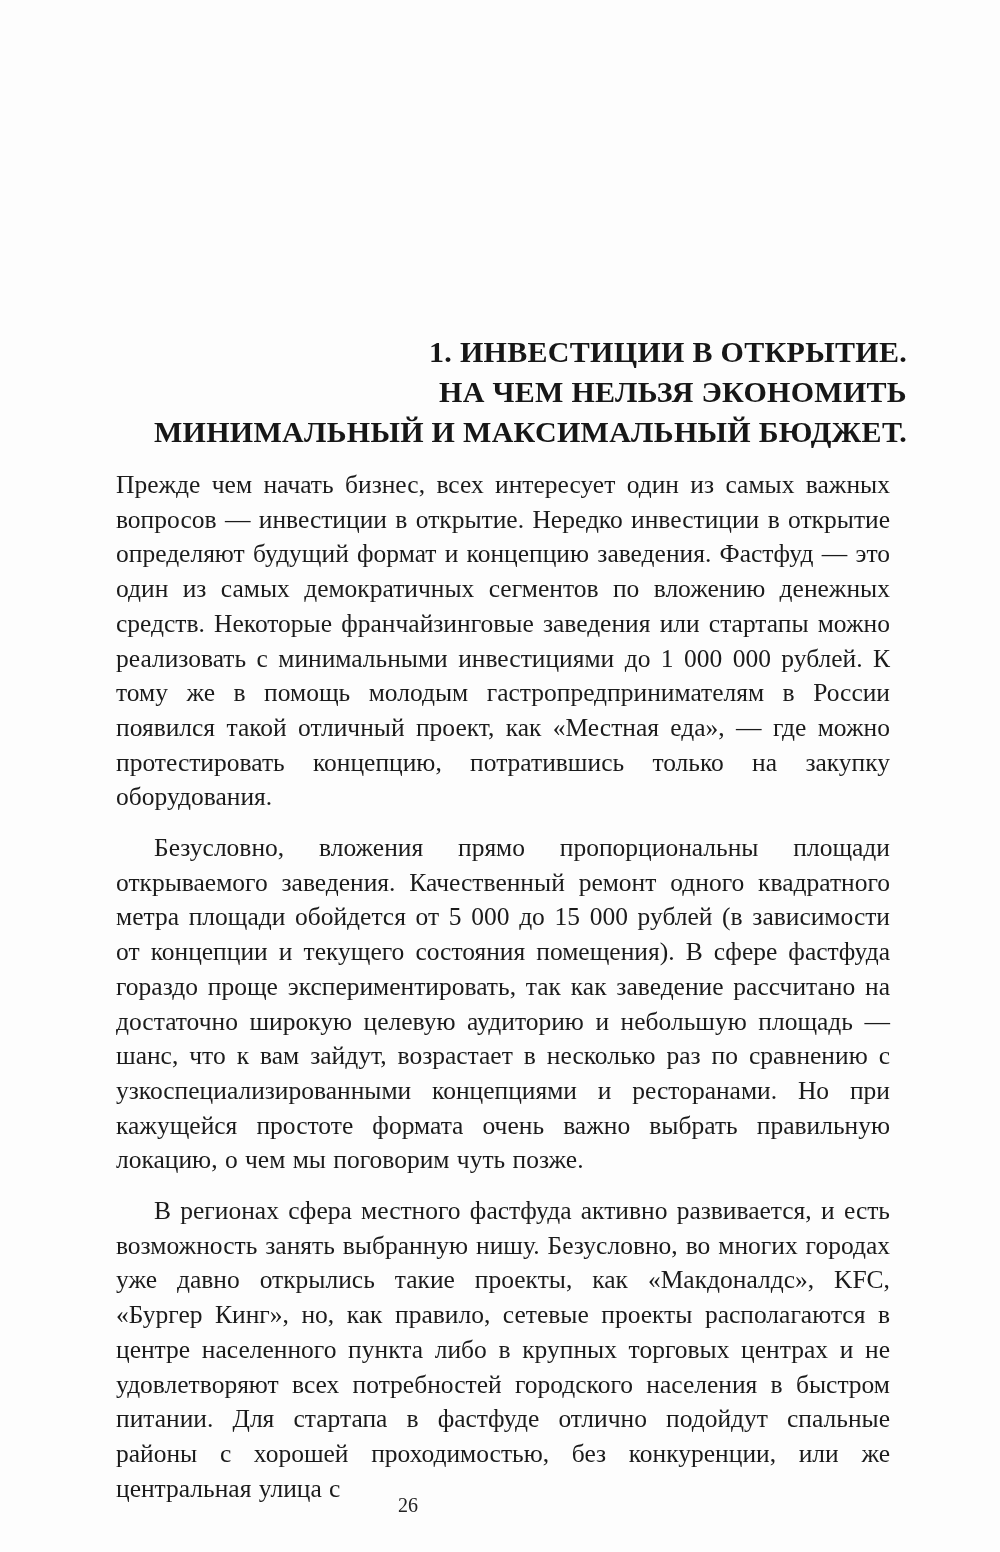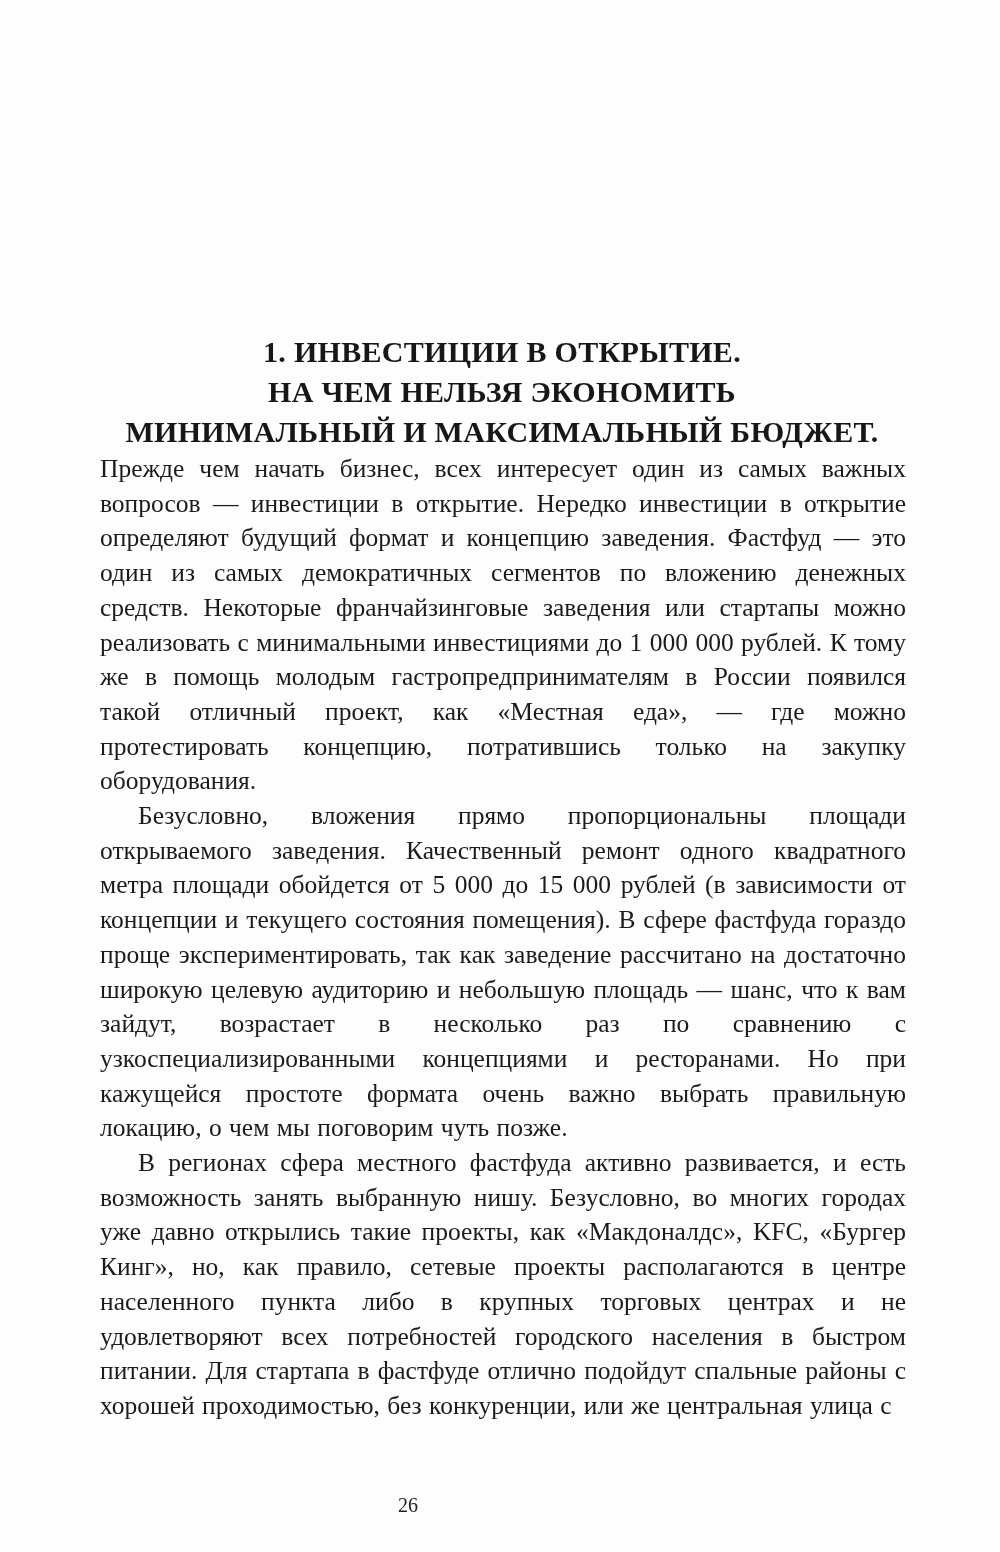--- a/index.html
+++ b/index.html
@@ -19,21 +19,21 @@
     height: 1552px;
     background: #fdfdfd;
     overflow: hidden;
   }
   .heading {
     position: absolute;
     top: 332px;
     left: 97px;
     width: 810px;
     margin: 0;
-    text-align: center;
+    text-align: right;
     font-size: 30px;
     font-weight: bold;
     line-height: 40px;
     letter-spacing: 0.3px;
     color: #171717;
   }
   .heading-line {
     display: block;
   }
   .body-text {
@@ -42,21 +42,21 @@
     left: 100px;
     width: 806px;
     font-size: 25.5px;
     line-height: 34.7px;
     text-align: justify;
     hyphens: auto;
     -webkit-hyphens: auto;
     word-spacing: 1px;
   }
   .para {
-    margin: 0;
+    margin: 16px;
     text-indent: 0;
   }
   .para.indent {
     text-indent: 38px;
   }
   .page-number {
     position: absolute;
     top: 1494px;
     left: 0;
     width: 816px;

